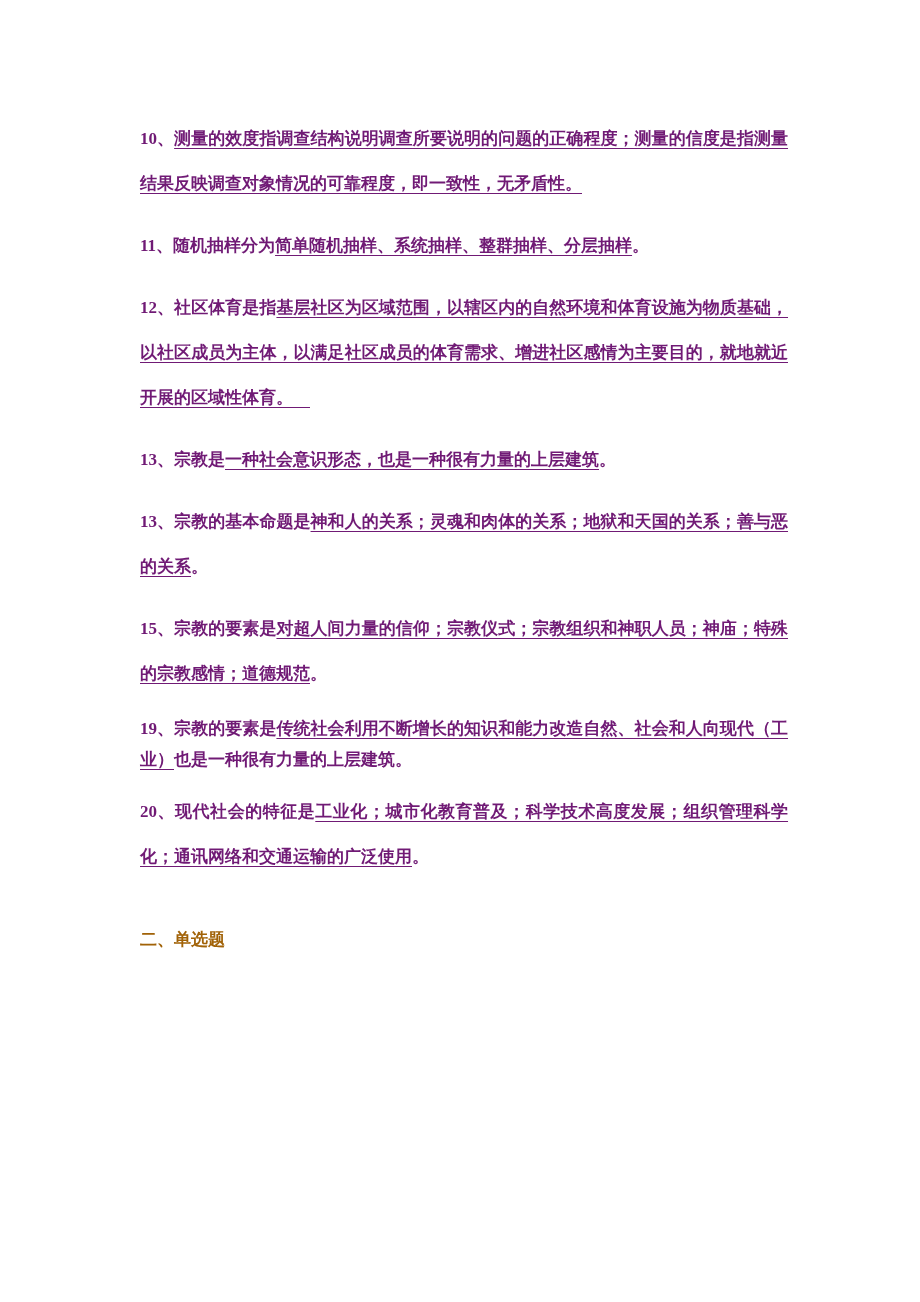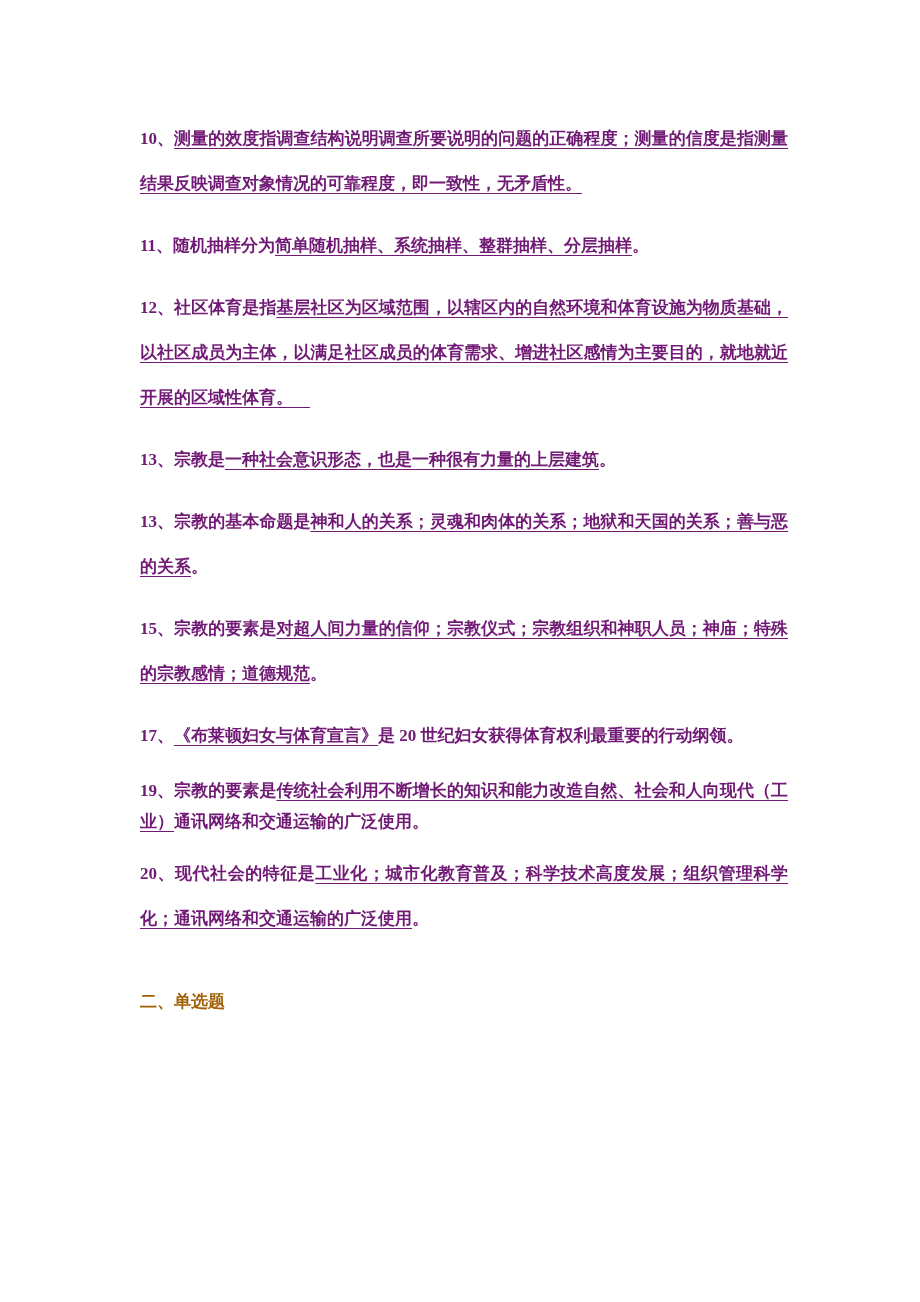--- a/index.html
+++ b/index.html
@@ -70,18 +70,17 @@
 <div class="page">
 
   <div class="content" id="content">
 
   <p class="item"><span class="num">10、</span><span class="u">测量的效度指调查结构说明调查所要说明的问题的正确程度；测量的信度是指测量结果反映调查对象情况的可靠程度，即一致性，无矛盾性。</span></p>
       <p class="item"><span class="num">11、</span><span class="">随机抽样分为</span><span class="u">简单随机抽样、系统抽样、整群抽样、分层抽样</span><span class="">。</span></p>
       <p class="item"><span class="num">12、</span><span class="">社区体育是指</span><span class="u">基层社区为区域范围，以辖区内的自然环境和体育设施为物质基础，以社区成员为主体，以满足社区成员的体育需求、增进社区感情为主要目的，就地就近开展的区域性体育。</span><span class="u">&nbsp;&nbsp;&nbsp;&nbsp;</span></p>
       <p class="item"><span class="num">13、</span><span class="">宗教是</span><span class="u">一种社会意识形态，也是一种很有力量的上层建筑</span><span class="">。</span></p>
       <p class="item"><span class="num">13、</span><span class="">宗教的基本命题是</span><span class="u">神和人的关系；灵魂和肉体的关系；地狱和天国的关系；善与恶的关系</span><span class="">。</span></p>
       <p class="item"><span class="num">15、</span><span class="">宗教的要素是</span><span class="u">对超人间力量的信仰；宗教仪式；宗教组织和神职人员；神庙；特殊的宗教感情；道德规范</span><span class="">。</span></p>
-      <p class="item"><span class="num">17、</span><span class="u">《布莱顿妇女与体育宣言》</span><span class="">是 20 世纪妇女获得体育权利最重要的行动纲领。</span></p>
-      <p class="item tight"><span class="num">19、</span><span class="">宗教的要素是</span><span class="u">传统社会利用不断增长的知识和能力改造自然、社会和人向现代（工业）</span><span class="">通讯网络和交通运输的广泛使用。</span></p>
+      <p class="item tight"><span class="num">19、</span><span class="">宗教的要素是</span><span class="u">传统社会利用不断增长的知识和能力改造自然、社会和人向现代（工业）</span><span class="">也是一种很有力量的上层建筑。</span></p>
       <p class="item"><span class="num">20、</span><span class="">现代社会的特征是</span><span class="u">工业化；城市化教育普及；科学技术高度发展；组织管理科学化；通讯网络和交通运输的广泛使用</span><span class="">。</span></p>
       <p class="section-header">二、单选题</p>
     </div>
 </div>
 
 </body></html>

